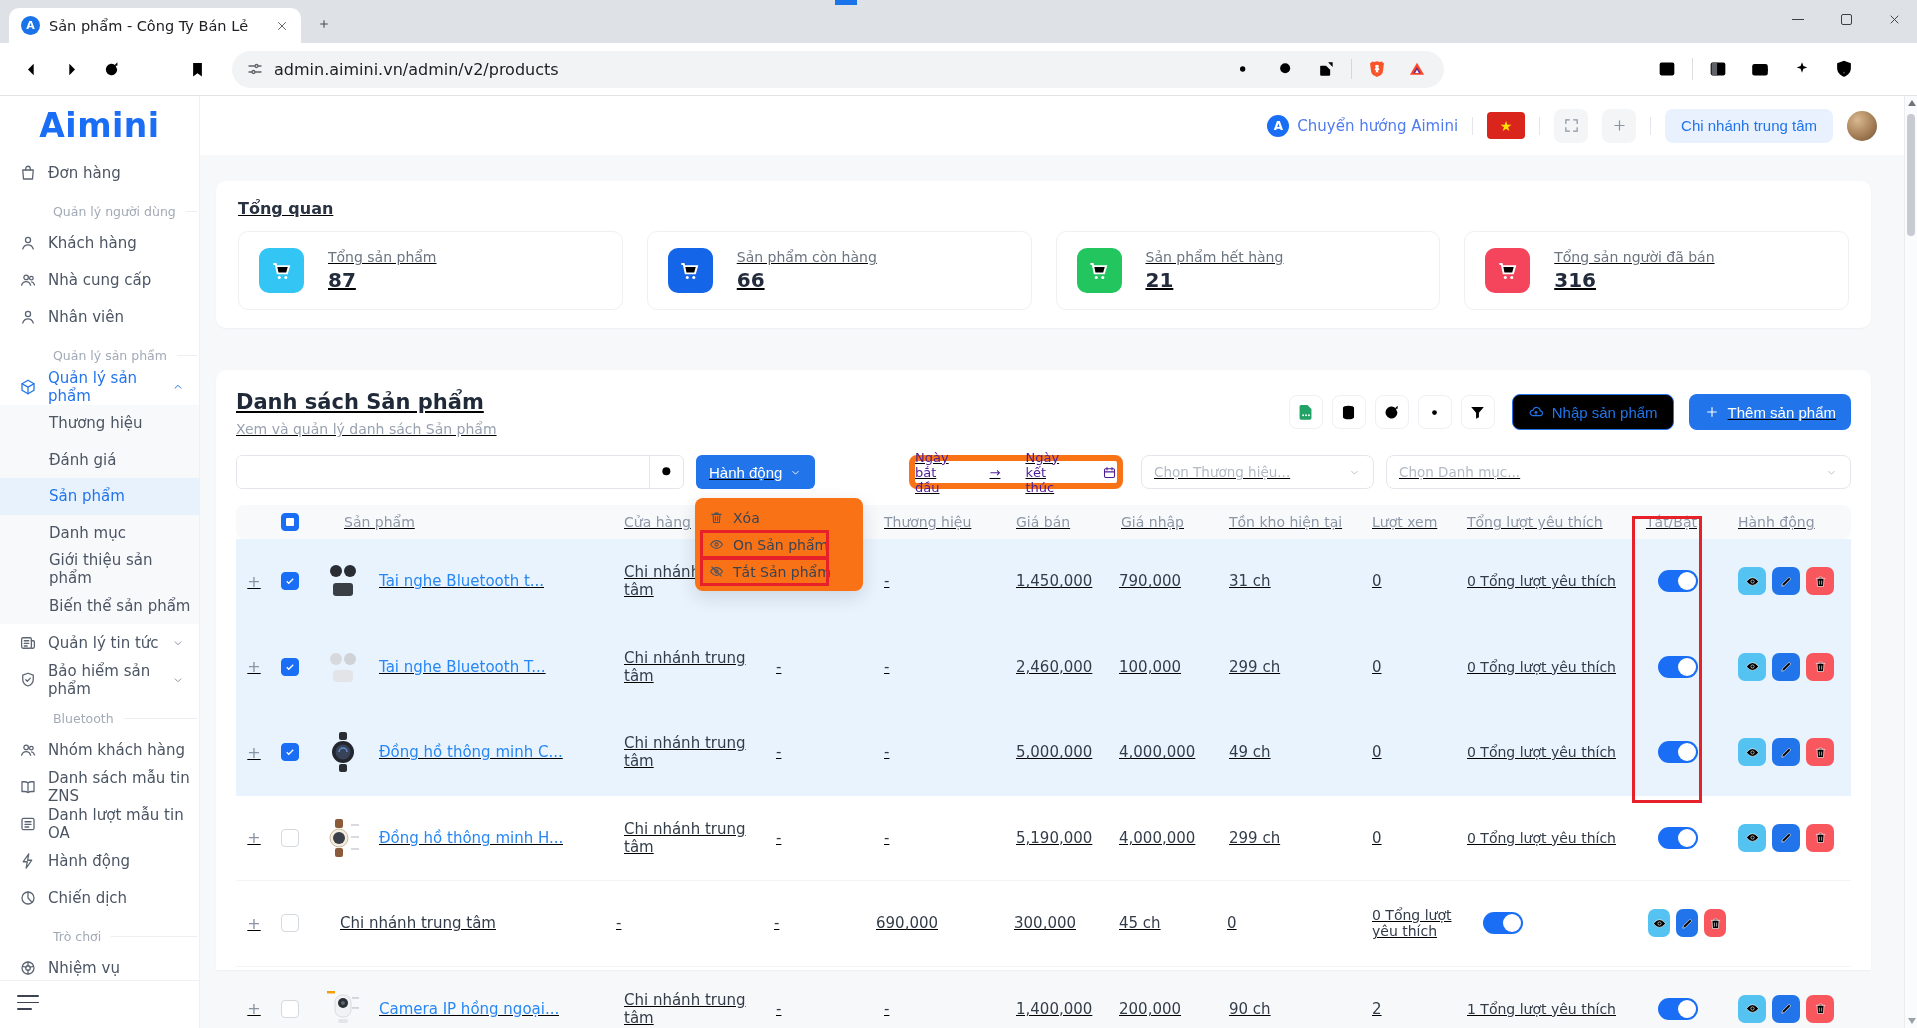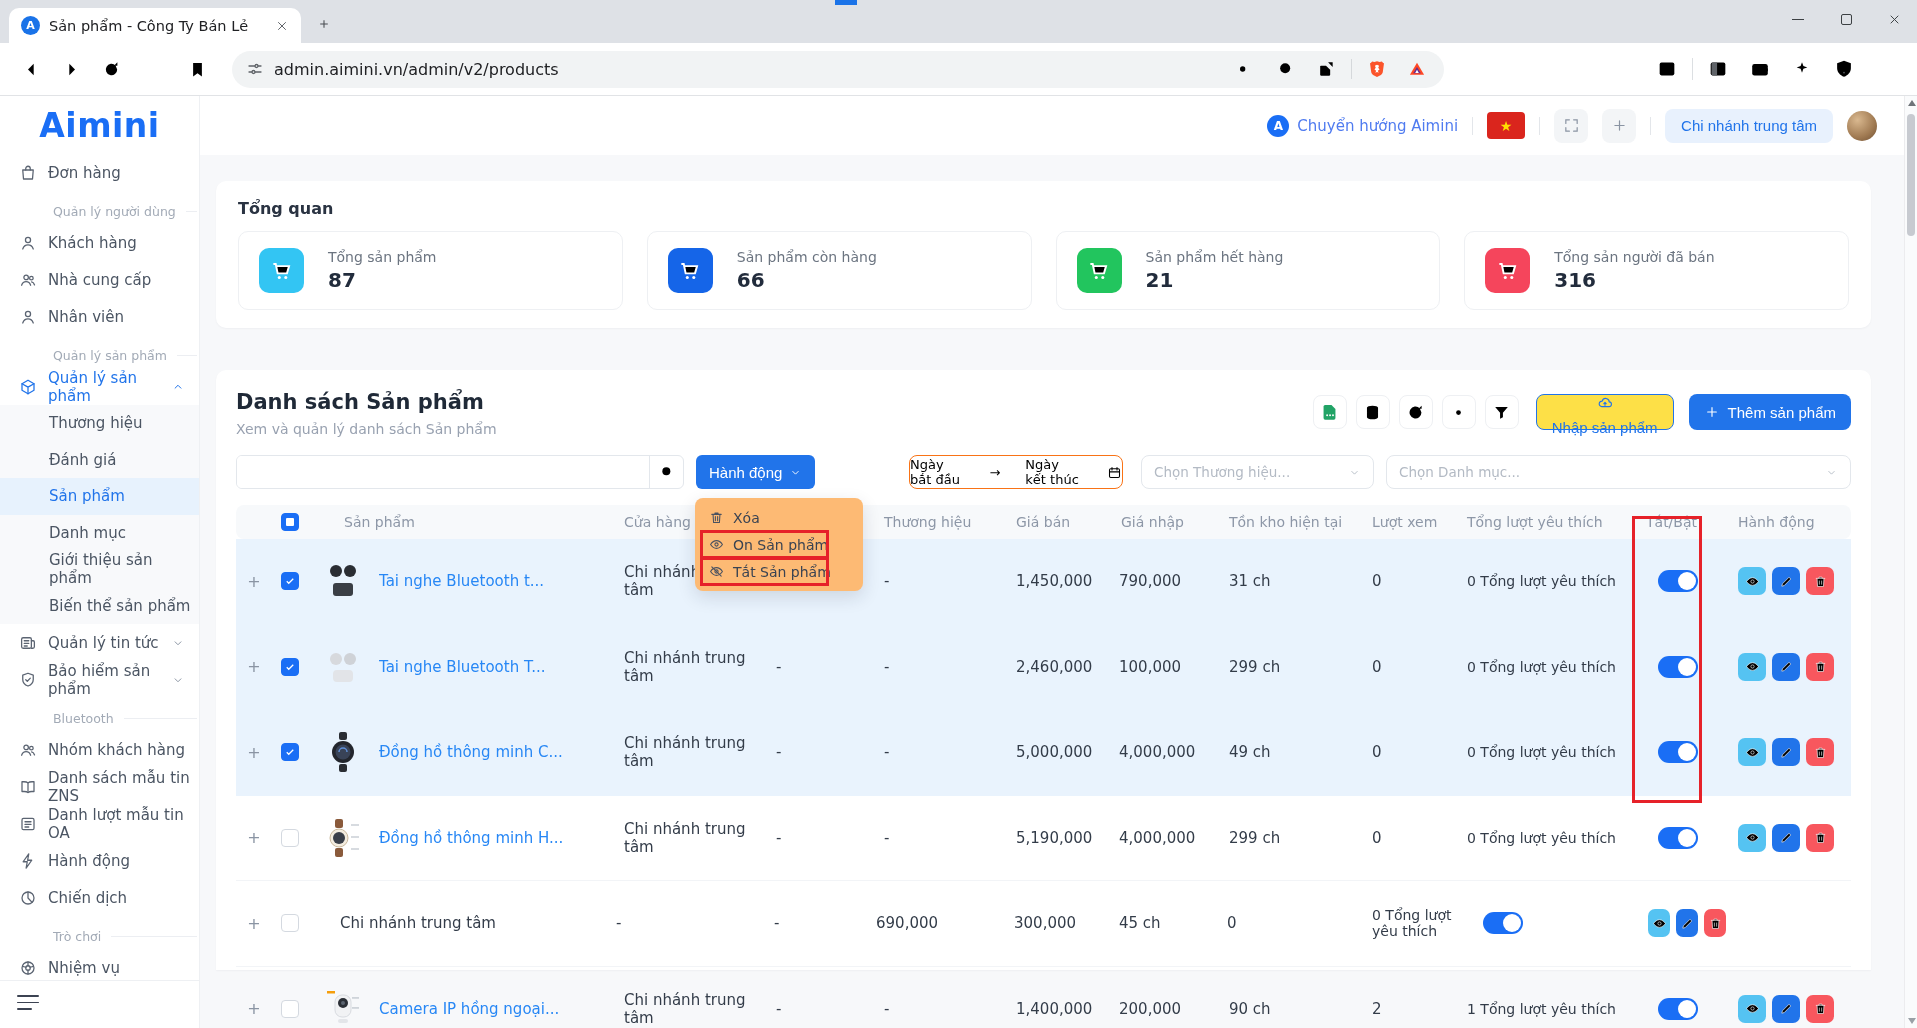--- a/index.html
+++ b/index.html
@@ -80,21 +80,21 @@
   .flag { width:38px; height:27px; border-radius:4px; background:#da251d; display:flex;
           align-items:center; justify-content:center; color:#ffde00; font-size:14px; cursor:pointer; }
   .sq-btn { width:34px; height:34px; border-radius:8px; background:#f3f5f7; color:#8a94a3;
             display:flex; align-items:center; justify-content:center; cursor:pointer; }
   .sq-btn svg { width:17px; height:17px; }
   .branch-btn { height:34px; padding:0 16px; border-radius:8px; background:#e8f1fd; color:#2174ea;
                 font-size:15px; display:flex; align-items:center; cursor:pointer; border:none; }
   .avatar { width:30px; height:30px; border-radius:50%; cursor:pointer;
             background:radial-gradient(circle at 35% 30%, #d9b88f, #a07a52 60%, #6e4f33); }
 
-  .content { flex:1; background:#f7f8fa; padding:26px 46px 0 16px; overflow:hidden; }
+  .content { flex:1; background:#f7f8fa; padding:26px 46px 0 16px; overflow:hidden;text-decoration:underline; }
   .card { background:#fff; border-radius:10px; box-shadow:0 1px 2px rgba(16,24,40,.04); }
 
   .overview { padding:18px 22px 18px 22px; }
   .ov-title { font-size:16px; font-weight:600; color:#2a3342; }
   .stat-row { display:flex; gap:24px; margin-top:13px; }
   .stat-card { flex:1; border:1px solid #eef0f3; border-radius:10px; padding:16px 20px;
                display:flex; align-items:center; gap:24px; }
   .stat-ic { width:45px; height:45px; border-radius:10px; display:flex; align-items:center;
              justify-content:center; flex:none; }
   .stat-ic svg { width:26px; height:26px; }
@@ -104,42 +104,42 @@
   .products { margin-top:42px; border-radius:10px 10px 0 0; padding:20px 20px 0 20px;
               position:relative; height:600px; }
   .prod-head { display:flex; justify-content:space-between; align-items:flex-start; }
   .prod-title { font-size:21px; font-weight:700; color:#1f2937; }
   .prod-sub { font-size:14px; color:#98a1b0; margin-top:7px; }
   .toolbar { display:flex; gap:9px; align-items:center; margin-top:4px; }
   .tool-btn { width:34px; height:34px; border:1px solid #eef0f3; border-radius:8px; background:#fff;
               display:flex; align-items:center; justify-content:center; color:#c6cdd6; cursor:pointer; }
   .tool-btn svg { width:19px; height:19px; }
   .btn-outline { height:36px; padding:0 15px; border:1px solid #2174ea; border-radius:8px;
-                 background:#fde047; color:#2174ea; font-size:15px; display:flex; align-items:center;
-                 gap:8px; cursor:pointer; margin-left:8px;flex-direction:column; }
+                 background:#000000; color:#2174ea; font-size:15px; display:flex; align-items:center;
+                 gap:8px; cursor:pointer; margin-left:8px; }
   .btn-primary { height:36px; padding:0 15px; border:none; border-radius:8px; background:#2174ea;
                  color:#fff; font-size:15px; display:flex; align-items:center; gap:8px;
                  cursor:pointer; margin-left:6px; }
   .btn-outline svg, .btn-primary svg { width:16px; height:16px; }
 
   .filter-row { display:flex; align-items:center; margin-top:18px; }
   .search-box { width:448px; height:34px; border:1px solid #e3e7ec; border-radius:6px; background:#fff;
                 display:flex; align-items:center; overflow:hidden; }
   .search-box input { flex:1; border:none; outline:none; height:100%; padding:0 10px; font-size:14px;
                       font-family:inherit; }
   .search-btn { width:34px; height:100%; border-left:1px solid #e3e7ec; display:flex; align-items:center;
                 justify-content:center; color:#8a94a3; cursor:pointer; }
   .search-btn svg { width:16px; height:16px; }
   .action-wrap { position:relative; margin-left:12px; }
   .action-btn { height:34px; padding:0 13px; background:#2174ea; border:none; border-radius:6px;
                 color:#fff; font-size:15px; display:flex; align-items:center; gap:7px; cursor:pointer; }
   .action-btn svg { width:13px; height:13px; }
-  .daterange { margin-left:auto; width:214px; height:34px; border:1px solid #f97316; border-radius:8px;
+  .daterange { margin-left:auto; width:214px; height:34px; border:6px solid #f97316; border-radius:8px;
                display:flex; align-items:center; justify-content:center; gap:25px; font-size:13px;
-               color:#000000; cursor:pointer; background:#fff; }
+               color:#4c1d95; cursor:pointer; background:#fff; }
   .daterange svg { width:15px; height:15px; }
   .selectbox { height:34px; border:1px solid #e3e7ec; border-radius:8px; background:#fff;
                display:flex; align-items:center; font-size:13.5px; color:#b3bac4; padding:0 12px;
                cursor:pointer; }
   .selectbox .chev { margin-left:auto; color:#b3bac4; }
   .selectbox .chev svg { width:13px; height:13px; }
   .sel-cat { width:465px; margin-left:12px; }
   .sel-brand { width:233px; margin-left:18px; }
 
   .tbl { margin-top:16px; }
@@ -166,21 +166,21 @@
   .toggle { width:40px; height:22px; border-radius:11px; background:#1a6ef5; position:relative;
             margin-left:22px; cursor:pointer; }
   .toggle .knob { position:absolute; right:2px; top:2px; width:18px; height:18px; border-radius:50%;
                   background:#fff; }
   .acts { display:flex; gap:6px; padding-left:12px; }
   .act-btn { width:28px; height:28px; border-radius:7px; border:none; display:flex; align-items:center;
              justify-content:center; color:#fff; cursor:pointer; }
   .act-btn svg { width:15px; height:15px; stroke:#fff; }
   .act-view { background:#55c3f2; } .act-edit { background:#2174ea; } .act-del { background:#f8575e; }
 
-  .dropdown { position:absolute; left:479px; top:128px; width:168px; background:#fdba74;
+  .dropdown { position:absolute; left:479px; top:128px; width:168px; background:#f97316;
               border-radius:8px; box-shadow:0 6px 18px rgba(25,35,60,.14); padding:6px 0; z-index:25; }
   .dd-item { height:27px; display:flex; align-items:center; gap:9px; padding-left:14px;
              font-size:14px; color:#3a4352; cursor:pointer; position:relative; }
   .dd-item .ic { color:#4a5260; } .dd-item .ic svg { width:15px; height:15px; }
   .dd-item.annotated::after { content:""; position:absolute; inset:-1px 34px -1px 5px;
                               border:3px solid var(--anno,#e62129); pointer-events:none; }
   .col-anno { position:absolute; left:1416px; top:146px; width:70px; height:287px;
               border:3px solid var(--anno,#e62129); z-index:30; pointer-events:none; }
 
   .page-scroll { position:absolute; right:0; top:0; width:13px; height:932px; background:#fafbfc;

